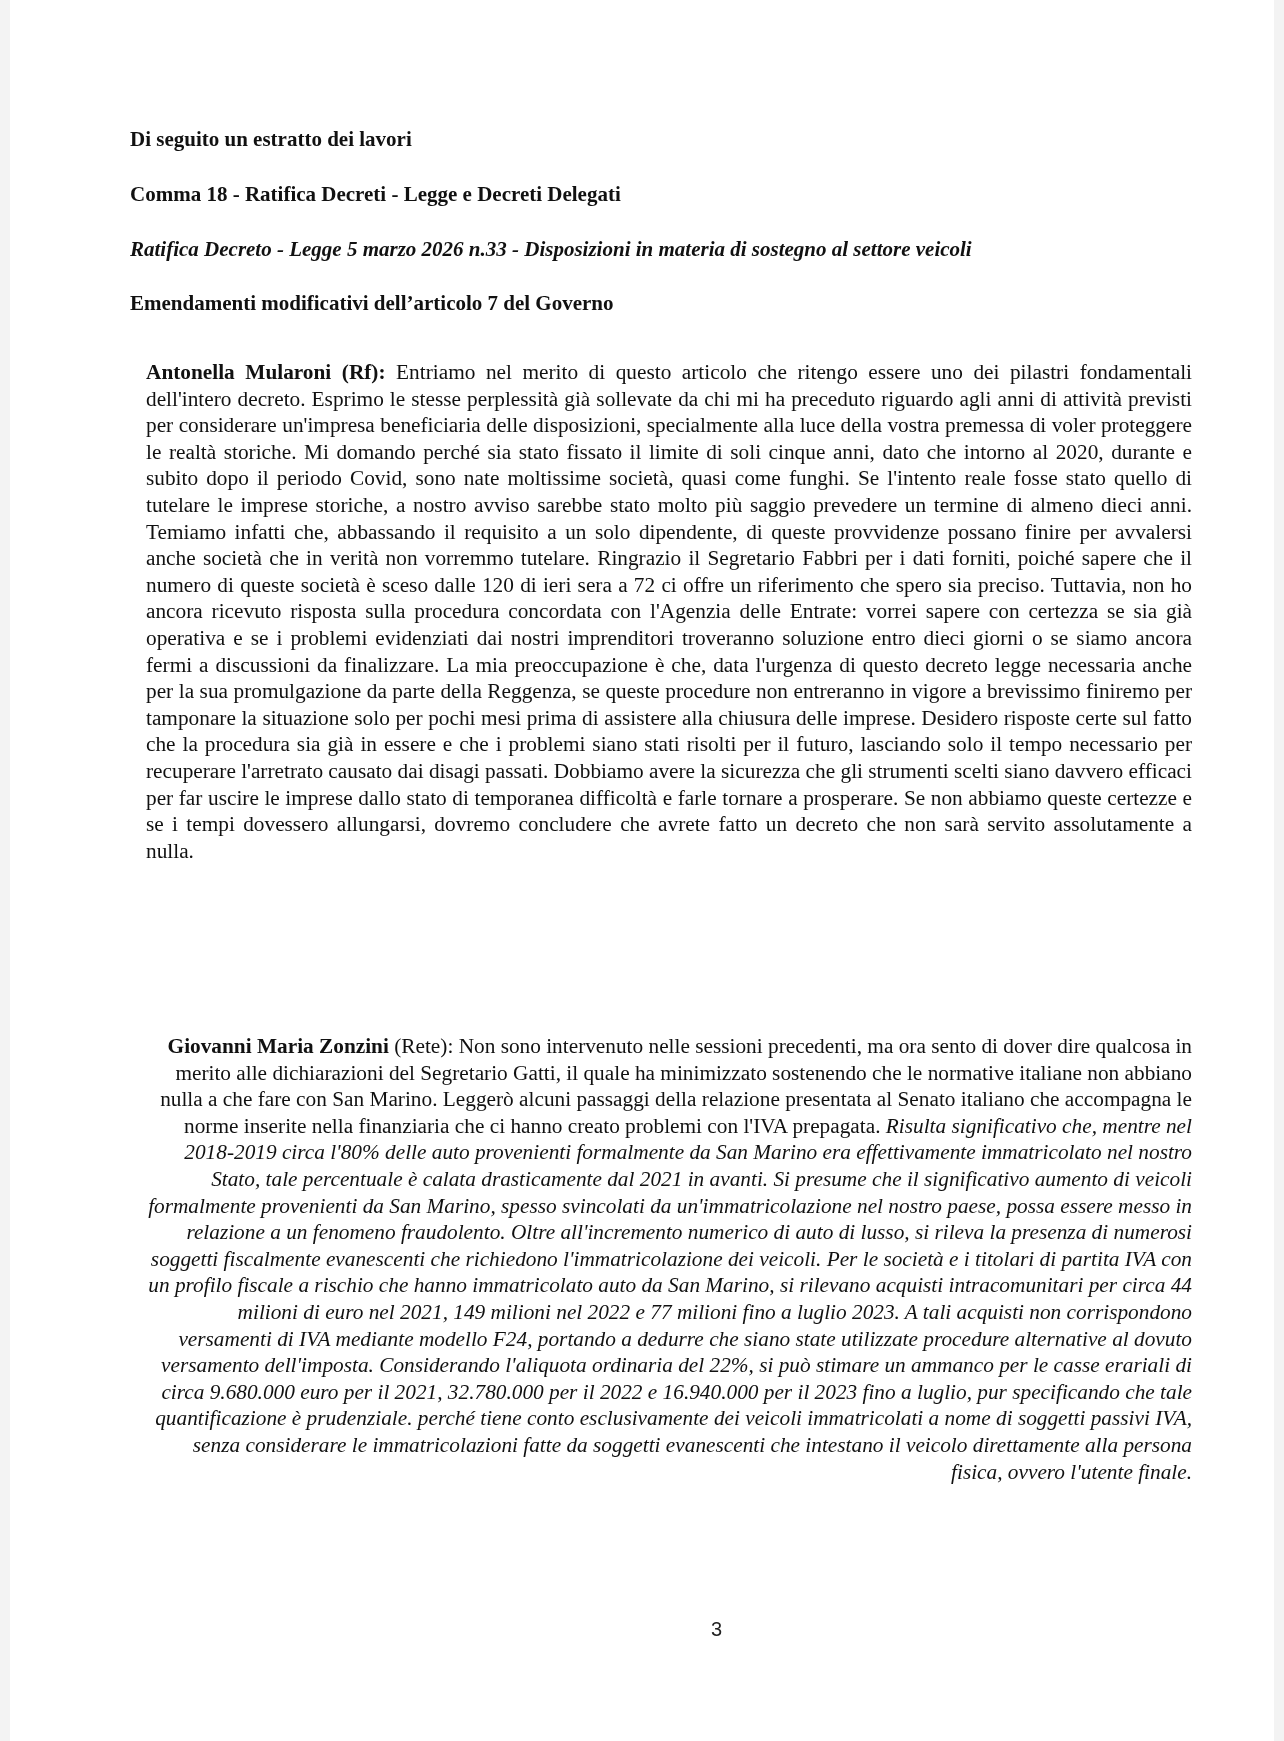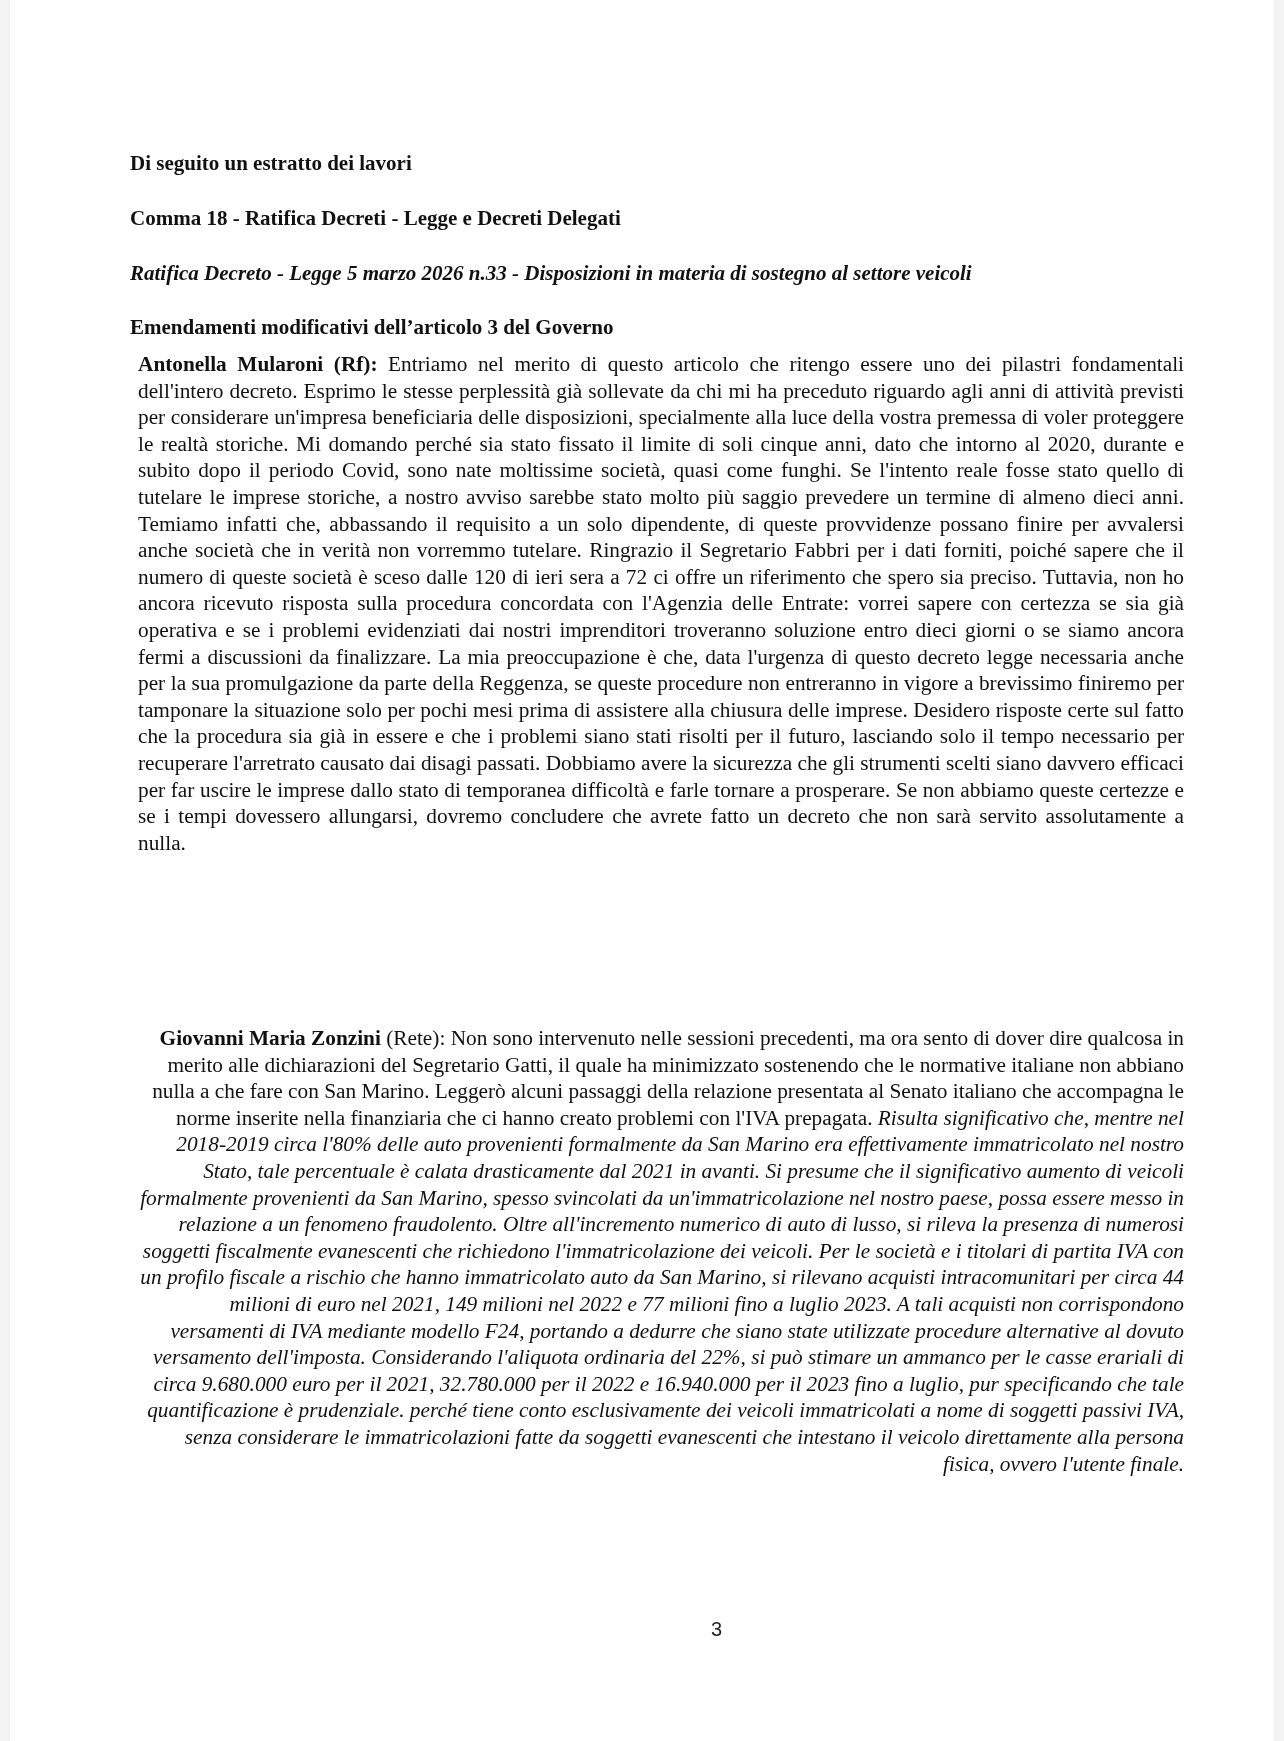--- a/index.html
+++ b/index.html
@@ -33,34 +33,33 @@
       top: 0;
       width: 1046px;
     }
     .heading {
       position: absolute;
       left: 0;
       font-weight: bold;
       font-size: 21px;
       line-height: 26px;
       white-space: nowrap;
-      margin-top: 24px;
     }
     .h1 { top: 126px; }
     .h2 { top: 181px; }
     .h3 { top: 236px; font-style: italic; }
     .h4 { top: 290px; }
 
     .para {
       position: absolute;
       left: 0;
       width: 1046px;
       font-size: 21.3px;
       line-height: 26.6px;
-      margin: 8px;
+      margin: 16px;
     }
     .para-1 {
       top: 343px;
       text-align: justify;
     }
     .para-2 {
       top: 1017px;
       text-align: right;
       width: 1046px;
     }
@@ -82,20 +81,20 @@
 <body>
 
 <div class="edge-left"></div>
 <div class="edge-right"></div>
 
 <div class="page">
 
   <div class="heading h1">Di seguito un estratto dei lavori</div>
   <div class="heading h2">Comma 18 - Ratifica Decreti - Legge e Decreti Delegati</div>
   <div class="heading h3">Ratifica Decreto - Legge 5 marzo 2026 n.33 - Disposizioni in materia di sostegno al settore veicoli</div>
-  <div class="heading h4">Emendamenti modificativi dell’articolo 3 del Governo</div>
+  <div class="heading h4">Emendamenti modificativi dell’articolo 7 del Governo</div>
 
   <p class="para para-1"><span class="speaker">Antonella Mularoni (Rf):</span><span> Entriamo nel merito di questo articolo che ritengo essere uno dei pilastri fondamentali dell'intero decreto. Esprimo le stesse perplessità già sollevate da chi mi ha preceduto riguardo agli anni di attività previsti per considerare un'impresa beneficiaria delle disposizioni, specialmente alla luce della vostra premessa di voler proteggere le realtà storiche. Mi domando perché sia stato fissato il limite di soli cinque anni, dato che intorno al 2020, durante e subito dopo il periodo Covid, sono nate moltissime società, quasi come funghi. Se l'intento reale fosse stato quello di tutelare le imprese storiche, a nostro avviso sarebbe stato molto più saggio prevedere un termine di almeno dieci anni. Temiamo infatti che, abbassando il requisito a un solo dipendente, di queste provvidenze possano finire per avvalersi anche società che in verità non vorremmo tutelare. Ringrazio il Segretario Fabbri per i dati forniti, poiché sapere che il numero di queste società è sceso dalle 120 di ieri sera a 72 ci offre un riferimento che spero sia preciso. Tuttavia, non ho ancora ricevuto risposta sulla procedura concordata con l'Agenzia delle Entrate: vorrei sapere con certezza se sia già operativa e se i problemi evidenziati dai nostri imprenditori troveranno soluzione entro dieci giorni o se siamo ancora fermi a discussioni da finalizzare. La mia preoccupazione è che, data l'urgenza di questo decreto legge necessaria anche per la sua promulgazione da parte della Reggenza, se queste procedure non entreranno in vigore a brevissimo finiremo per tamponare la situazione solo per pochi mesi prima di assistere alla chiusura delle imprese. Desidero risposte certe sul fatto che la procedura sia già in essere e che i problemi siano stati risolti per il futuro, lasciando solo il tempo necessario per recuperare l'arretrato causato dai disagi passati. Dobbiamo avere la sicurezza che gli strumenti scelti siano davvero efficaci per far uscire le imprese dallo stato di temporanea difficoltà e farle tornare a prosperare. Se non abbiamo queste certezze e se i tempi dovessero allungarsi, dovremo concludere che avrete fatto un decreto che non sarà servito assolutamente a nulla.</span></p>
 
   <p class="para para-2"><span class="speaker">Giovanni Maria Zonzini</span><span> (Rete):</span><span> Non sono intervenuto nelle sessioni precedenti, ma ora sento di dover dire qualcosa in merito alle dichiarazioni del Segretario Gatti, il quale ha minimizzato sostenendo che le normative italiane non abbiano nulla a che fare con San Marino. Leggerò alcuni passaggi della relazione presentata al Senato italiano che accompagna le norme inserite nella finanziaria che ci hanno creato problemi con l'IVA prepagata. </span><span class="italic">Risulta significativo che, mentre nel 2018-2019 circa l'80% delle auto provenienti formalmente da San Marino era effettivamente immatricolato nel nostro Stato, tale percentuale è calata drasticamente dal 2021 in avanti. Si presume che il significativo aumento di veicoli formalmente provenienti da San Marino, spesso svincolati da un'immatricolazione nel nostro paese, possa essere messo in relazione a un fenomeno fraudolento. Oltre all'incremento numerico di auto di lusso, si rileva la presenza di numerosi soggetti fiscalmente evanescenti che richiedono l'immatricolazione dei veicoli. Per le società e i titolari di partita IVA con un profilo fiscale a rischio che hanno immatricolato auto da San Marino, si rilevano acquisti intracomunitari per circa 44 milioni di euro nel 2021, 149 milioni nel 2022 e 77 milioni fino a luglio 2023. A tali acquisti non corrispondono versamenti di IVA mediante modello F24, portando a dedurre che siano state utilizzate procedure alternative al dovuto versamento dell'imposta. Considerando l'aliquota ordinaria del 22%, si può stimare un ammanco per le casse erariali di circa 9.680.000 euro per il 2021, 32.780.000 per il 2022 e 16.940.000 per il 2023 fino a luglio, pur specificando che tale quantificazione è prudenziale. perché tiene conto esclusivamente dei veicoli immatricolati a nome di soggetti passivi IVA, senza considerare le immatricolazioni fatte da soggetti evanescenti che intestano il veicolo direttamente alla persona fisica, ovvero l'utente finale.</span></p>
 
   <div class="page-number">3</div>
 </div>
 
 </body></html>

